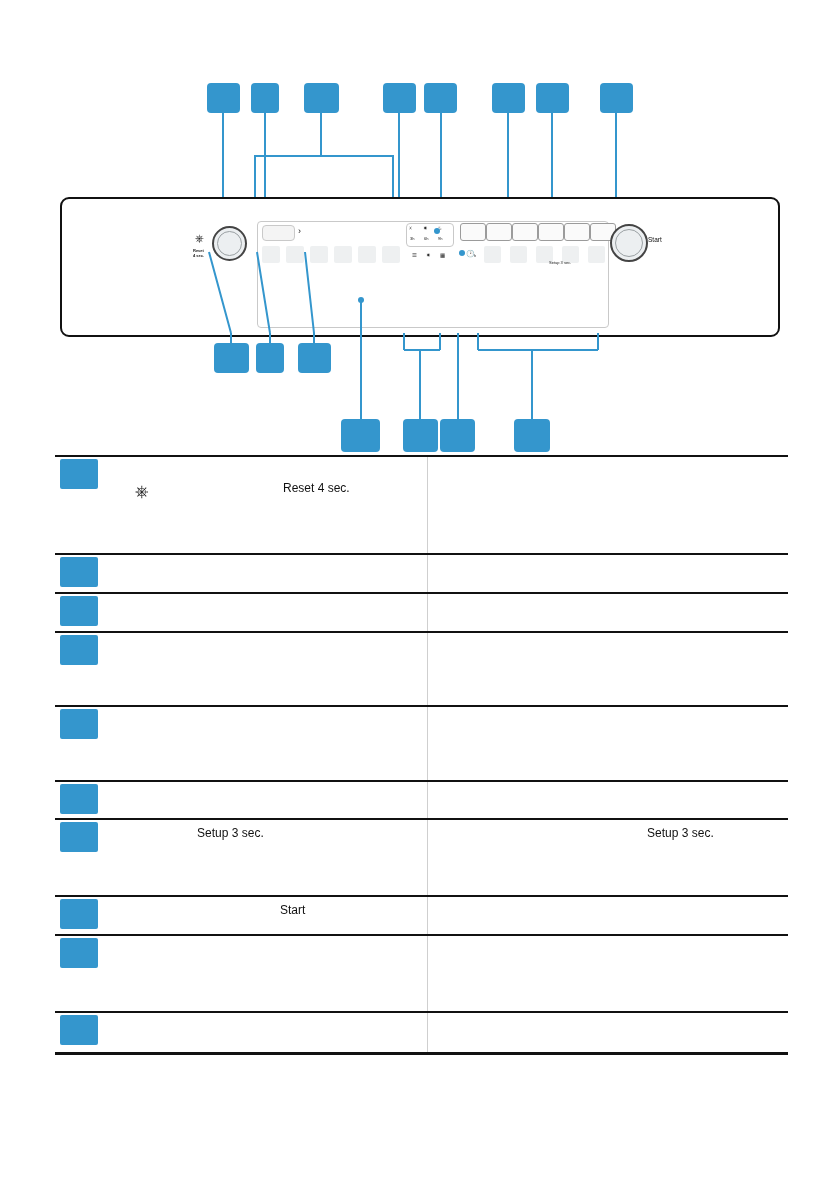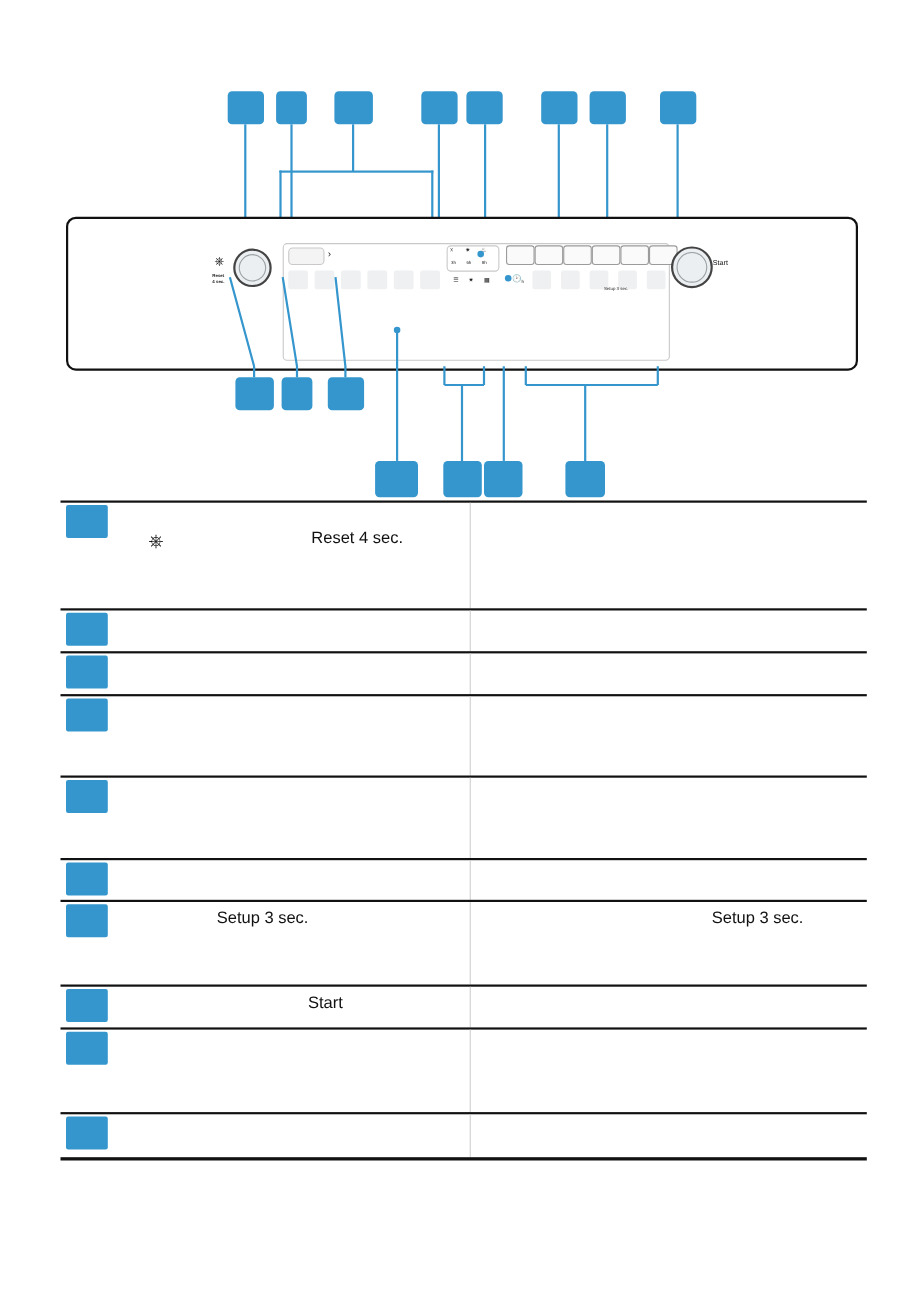--- a/index.html
+++ b/index.html
@@ -27,21 +27,21 @@
   .tiny2{position:absolute;font-size:5.5px;line-height:6px;color:#222;white-space:nowrap;}
   .lbl{position:absolute;font-size:6.5px;color:#111;white-space:nowrap;}
   .glyph{position:absolute;color:#111;}
 
   
   .table{position:absolute;left:55px;top:455px;width:733px;}
   .trow{position:relative;border-top:2.5px solid #111;}
   .trow .num{position:absolute;left:5px;top:2px;width:38px;height:30px;
              background:#3496cd;border-radius:2px;}
   .divider{position:absolute;top:0;bottom:0;left:372px;width:1px;background:#cfcfcf;}
-  .cell{position:absolute;font-size:15px;color:#111;white-space:nowrap;}
+  .cell{position:absolute;font-size:12px;color:#111;white-space:nowrap;}
   .tbot{border-top:3px solid #111;}
   .powerglyph{position:absolute;font-size:17px;color:#111;}
 </style>
 </head>
 <body>
 
 <div class="page">
 
   <div class="cbox" style="left:207px;top:83px;width:33px;height:30px;"></div>
   <div class="cbox" style="left:251px;top:83px;width:28px;height:30px;"></div>

